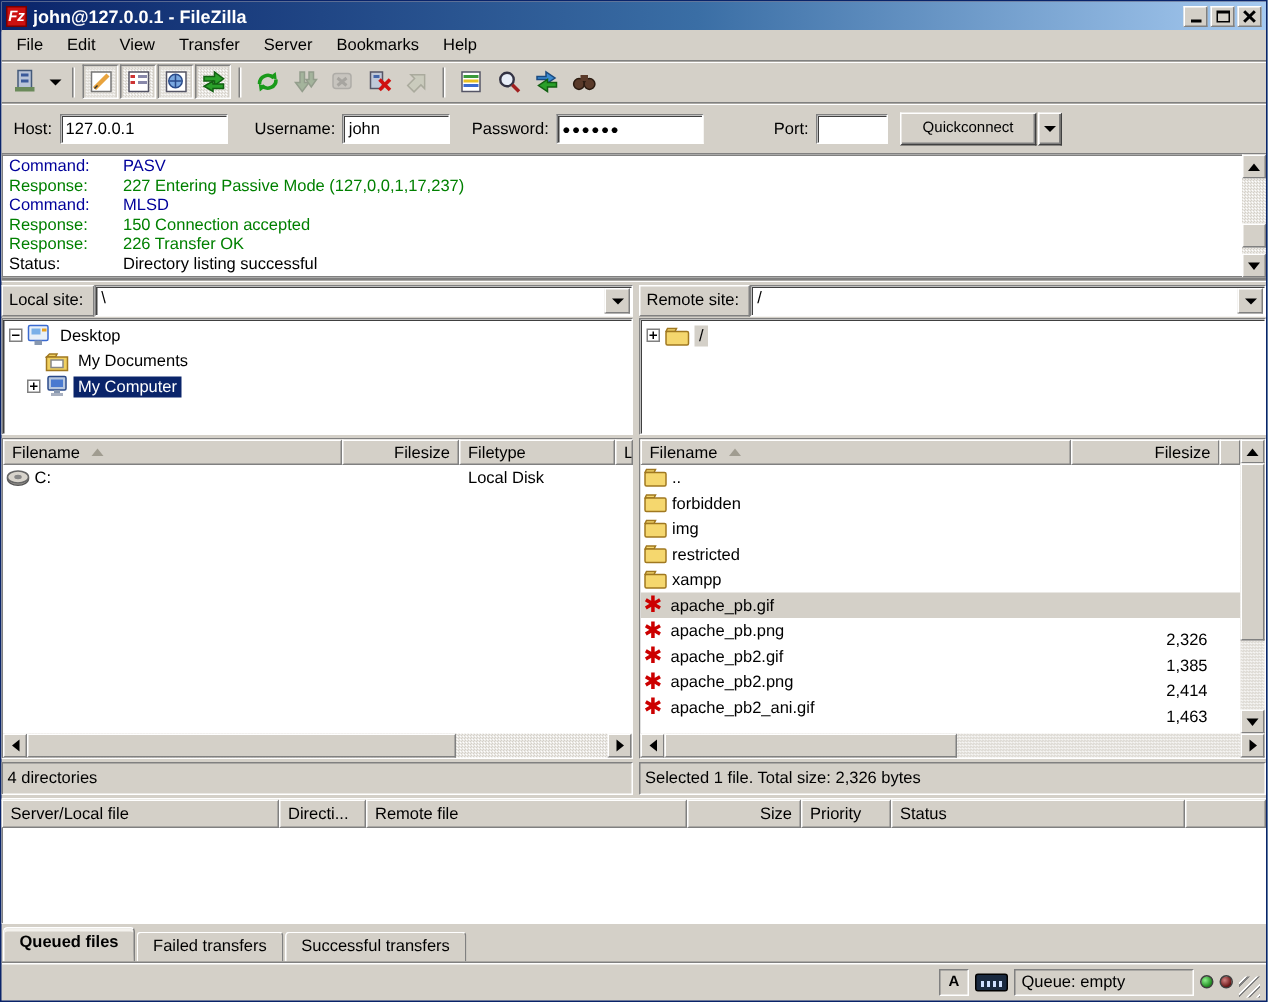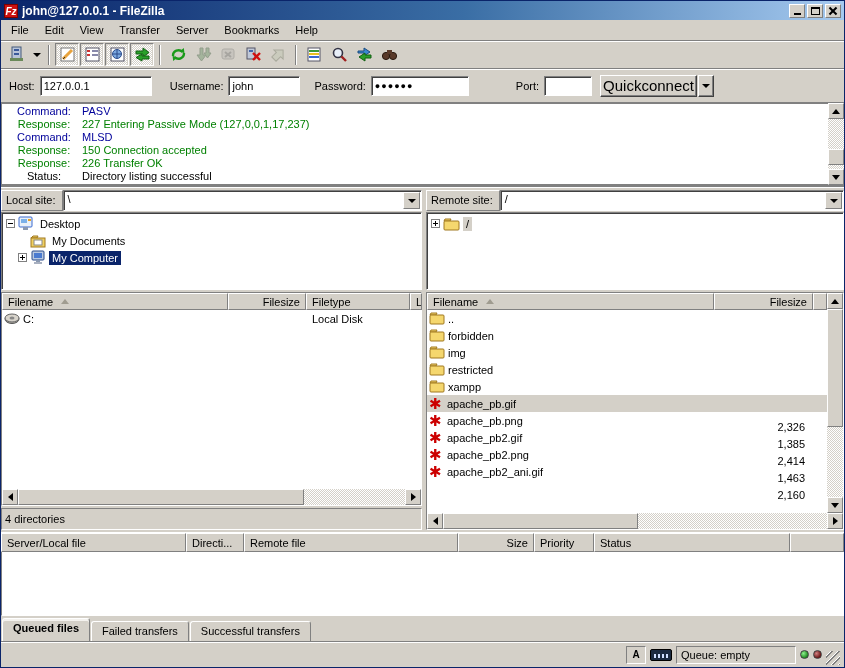--- a/index.html
+++ b/index.html
@@ -35,25 +35,25 @@
   .tb-btn.pressed .ico-wrap { background-image: conic-gradient(#ffffff 25%, #d4d0c8 0 50%, #ffffff 0 75%, #d4d0c8 0); background-size:2px 2px; }
   .tb-btn.dim svg { opacity:.4; filter:grayscale(60%); }
   .tb-drop { width:13px; height:23px; display:flex; align-items:center; justify-content:center; }
   .ico-wrap { width:20px; height:20px; display:flex; align-items:center; justify-content:center; }
   .arr-down-sm { width:0; height:0; border-left:4px solid transparent; border-right:4px solid transparent; border-top:4px solid #000; }
 
   
   .quickbar { height:34px; display:flex; align-items:center; padding:0 8px; border-bottom:1px solid #808080; box-shadow:0 1px 0 #fff; flex:0 0 auto; }
   .quickbar label { margin-right:5px; }
   .qc-input { height:20px; background:#fff; font-family:inherit; font-size:11px; padding:2px 3px; border:1px solid; border-color:#808080 #ffffff #ffffff #808080; box-shadow: inset 1px 1px 0 #404040; outline:none; }
-  .qc-btn { height:22px; padding:0 2px; font-family:inherit; font-size:15px; }
+  .qc-btn { height:22px; padding:0 14px; font-family:inherit; font-size:10px; }
   .qc-btn-drop { width:16px; height:22px; display:flex; align-items:center; justify-content:center; margin-left:1px; }
 
   
-  .log-outer { height:84px; display:flex; flex:0 0 auto; border-bottom:2px solid #808080; box-shadow:0 1px 0 #fff;text-align:center; }
+  .log-outer { height:84px; display:flex; flex:0 0 auto; border-bottom:2px solid #808080; box-shadow:0 1px 0 #fff; }
   .log { flex:1; background:#fff; border:1px solid #808080; border-right:none; overflow:hidden; padding:1px 0 0 4px; }
   .log-line { display:flex; height:13px; line-height:13px; white-space:nowrap; }
   .log-label { width:76px; flex:0 0 auto; }
   .log-command { color:#00009a; }
   .log-response { color:#008000; }
   .log-status { color:#000; }
 
   
   .vscroll { width:16px; flex:0 0 auto; display:flex; flex-direction:column; }
   .sb-btn { width:16px; height:16px; flex:0 0 auto; display:flex; align-items:center; justify-content:center; }
@@ -593,20 +593,23 @@
               <span class="arr-lf"></span>
             </div>
           <div class="sb-track checker">
               <div class="sb-thumb outset-thin" style="top:0;bottom:0;left:0;width:195px"></div>
             </div>
           <div class="sb-btn outset-thin">
               <span class="arr-rt"></span>
             </div>
         </div>
       </div>
+      <div class="pane-status">
+          <span>Selected 1 file. Total size: 2,326 bytes</span>
+        </div>
     </div>
   </div>
 
   <div class="queue">
     <div class="queue-header">
       <div class="hcell" style="width:185px">
           <span>Server/Local file</span>
         </div>
       <div class="hcell" style="width:58px">
           <span>Directi...</span>

